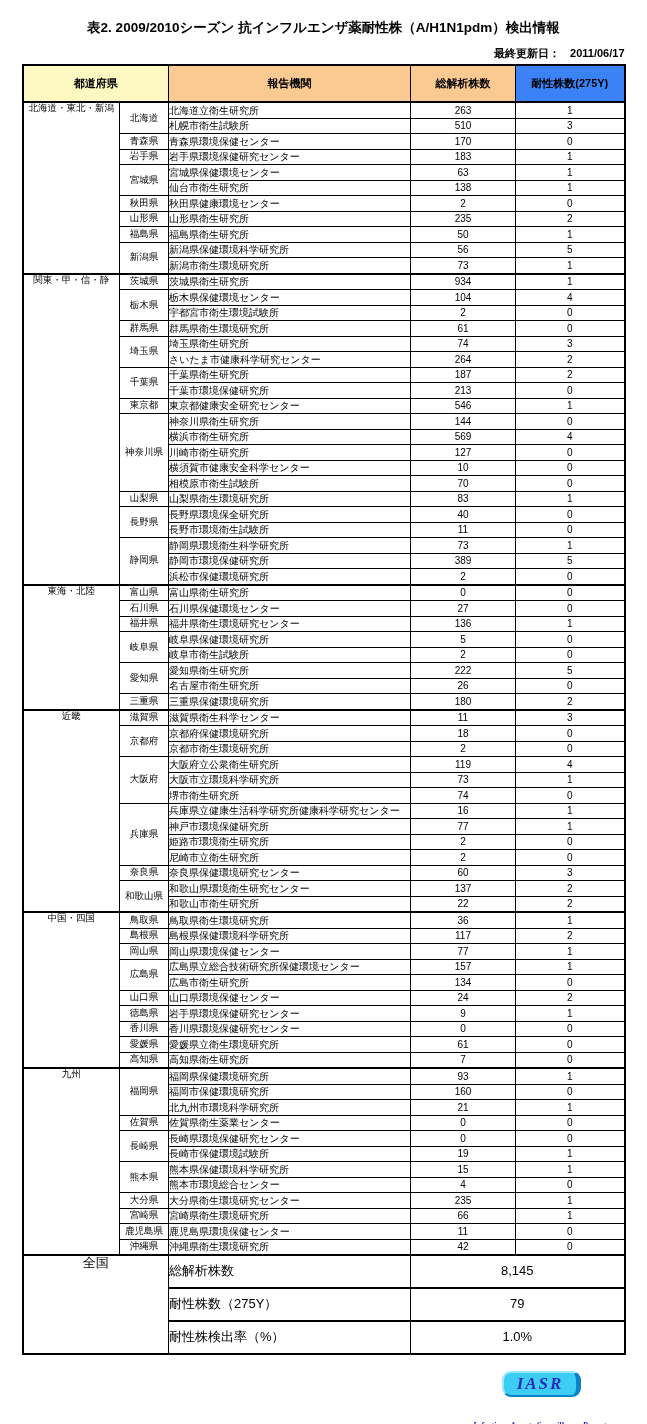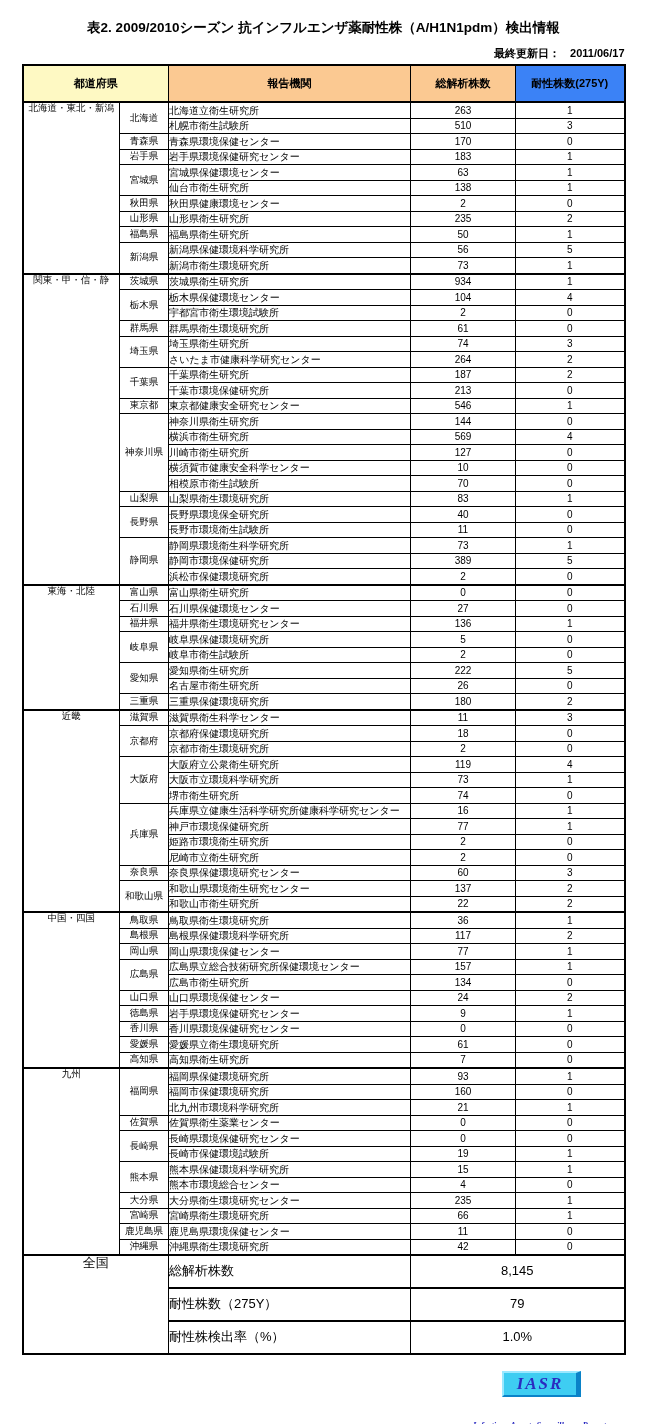--- a/index.html
+++ b/index.html
@@ -40,21 +40,21 @@
   td.sum-label{text-align:left;padding-left:6px;}
   td.sum-value{text-align:center;}
   .footnotes{
     width:620px;margin:5px 0 0 20px;font-size:10.5px;line-height:1.85;
   }
   .logo-wrap{position:absolute;left:473px;top:1371px;width:172px;}
   .logo-box{
     margin-left:29px;width:72px;height:22px;
     display:flex;align-items:center;justify-content:center;
     border-top:2px solid #9ae8ff;border-left:2px solid #9ae8ff;
-    border-right:5px solid #0a82c8;border-bottom:2px solid #0a82c8;
+    border-right:5px solid #0a82c8;border-bottom:2px solid #0a82c8;border-radius:9px;
   }
   .logo-text{
     font-family:"Liberation Serif","DejaVu Serif",serif;
     font-size:17px;font-weight:bold;font-style:italic;letter-spacing:2px;
   }
   .logo-sub{
     margin-top:23px;
     font-family:"Liberation Serif","DejaVu Serif",serif;
     font-size:8.5px;font-weight:bold;font-style:italic;white-space:nowrap;
   }

